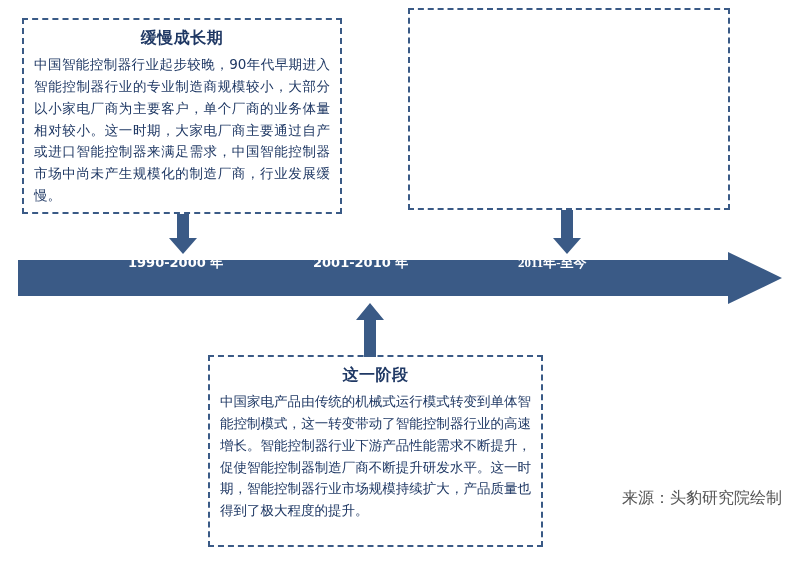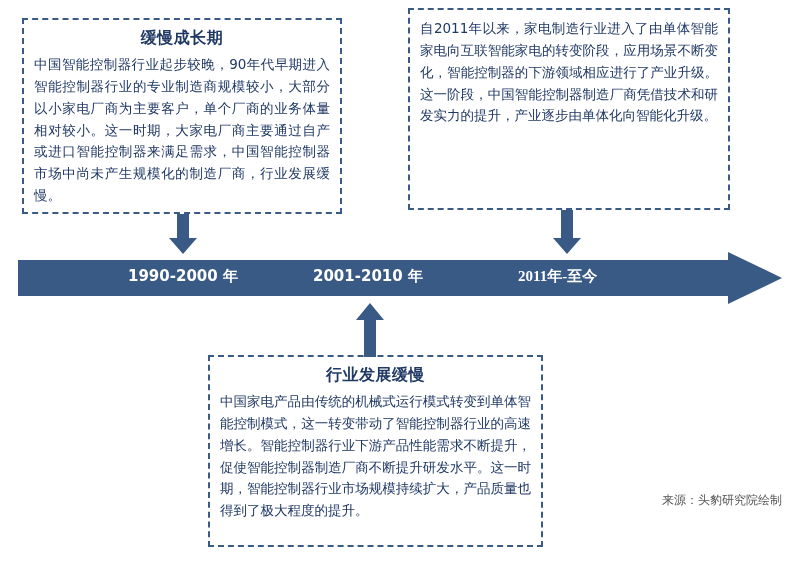--- a/index.html
+++ b/index.html
@@ -75,24 +75,24 @@
     left: 18px;
     top: 252px;
     width: 764px;
     height: 52px;
   }
   .timeline svg {
     display: block;
   }
   .tl-label {
     position: absolute;
-    top: 267px;
+    top: 254px;
     color: #ffffff;
     font-weight: bold;
-    font-size: 15px;
+    font-size: 13px;
     white-space: nowrap;
   }
   #tl-label-0 { left: 128px; }
   #tl-label-1 { left: 313px; }
   #tl-label-2 { left: 518px; font-family: Liberation Serif, serif; }
 
   
   .connector {
     position: absolute;
   }
@@ -112,40 +112,39 @@
     left: 355px;
     top: 303px;
     width: 30px;
     height: 54px;
   }
 
   .source {
     position: absolute;
     right: 18px;
     bottom: 10px;
-    font-size: 12px;
+    font-size: 16px;
     color: #555555;
   }
 </style>
 </head>
 <body>
 
 <div class="stage">
 
   <div class="box" id="box-slow">
     <div class="box-title">缓慢成长期</div>
     <div class="box-body">中国智能控制器行业起步较晚，90年代早期进入智能控制器行业的专业制造商规模较小，大部分以小家电厂商为主要客户，单个厂商的业务体量相对较小。这一时期，大家电厂商主要通过自产或进口智能控制器来满足需求，中国智能控制器市场中尚未产生规模化的制造厂商，行业发展缓慢。</div>
   </div>
 
   <div class="box" id="box-upgrade">
-    <div class="box-body">自2011年以来，家电制造行业进入了由单体智能家电向互联智能家电的转变阶段，应用场景不断变化，智能控制器的下游领域相应进行了产业升级。这一阶段，中国智能控制器制造厂商凭借技术和研发实力的提升，产业逐步由单体化向智能化升级。</div>
   </div>
 
   <div class="box" id="box-fast">
-    <div class="box-title">行业发展缓慢</div>
+    <div class="box-title">这一阶段</div>
     <div class="box-body">中国家电产品由传统的机械式运行模式转变到单体智能控制模式，这一转变带动了智能控制器行业的高速增长。智能控制器行业下游产品性能需求不断提升，促使智能控制器制造厂商不断提升研发水平。这一时期，智能控制器行业市场规模持续扩大，产品质量也得到了极大程度的提升。</div>
   </div>
 
   <div class="connector" id="conn-slow">
     <svg width="30" height="40" viewBox="0 0 30 40" xmlns="http://www.w3.org/2000/svg">
       <polygon points="9,0 21,0 21,24 29,24 15,40 1,24 9,24" fill="#3a5a86"></polygon>
     </svg>
   </div>
 
   <div class="connector" id="conn-upgrade">

